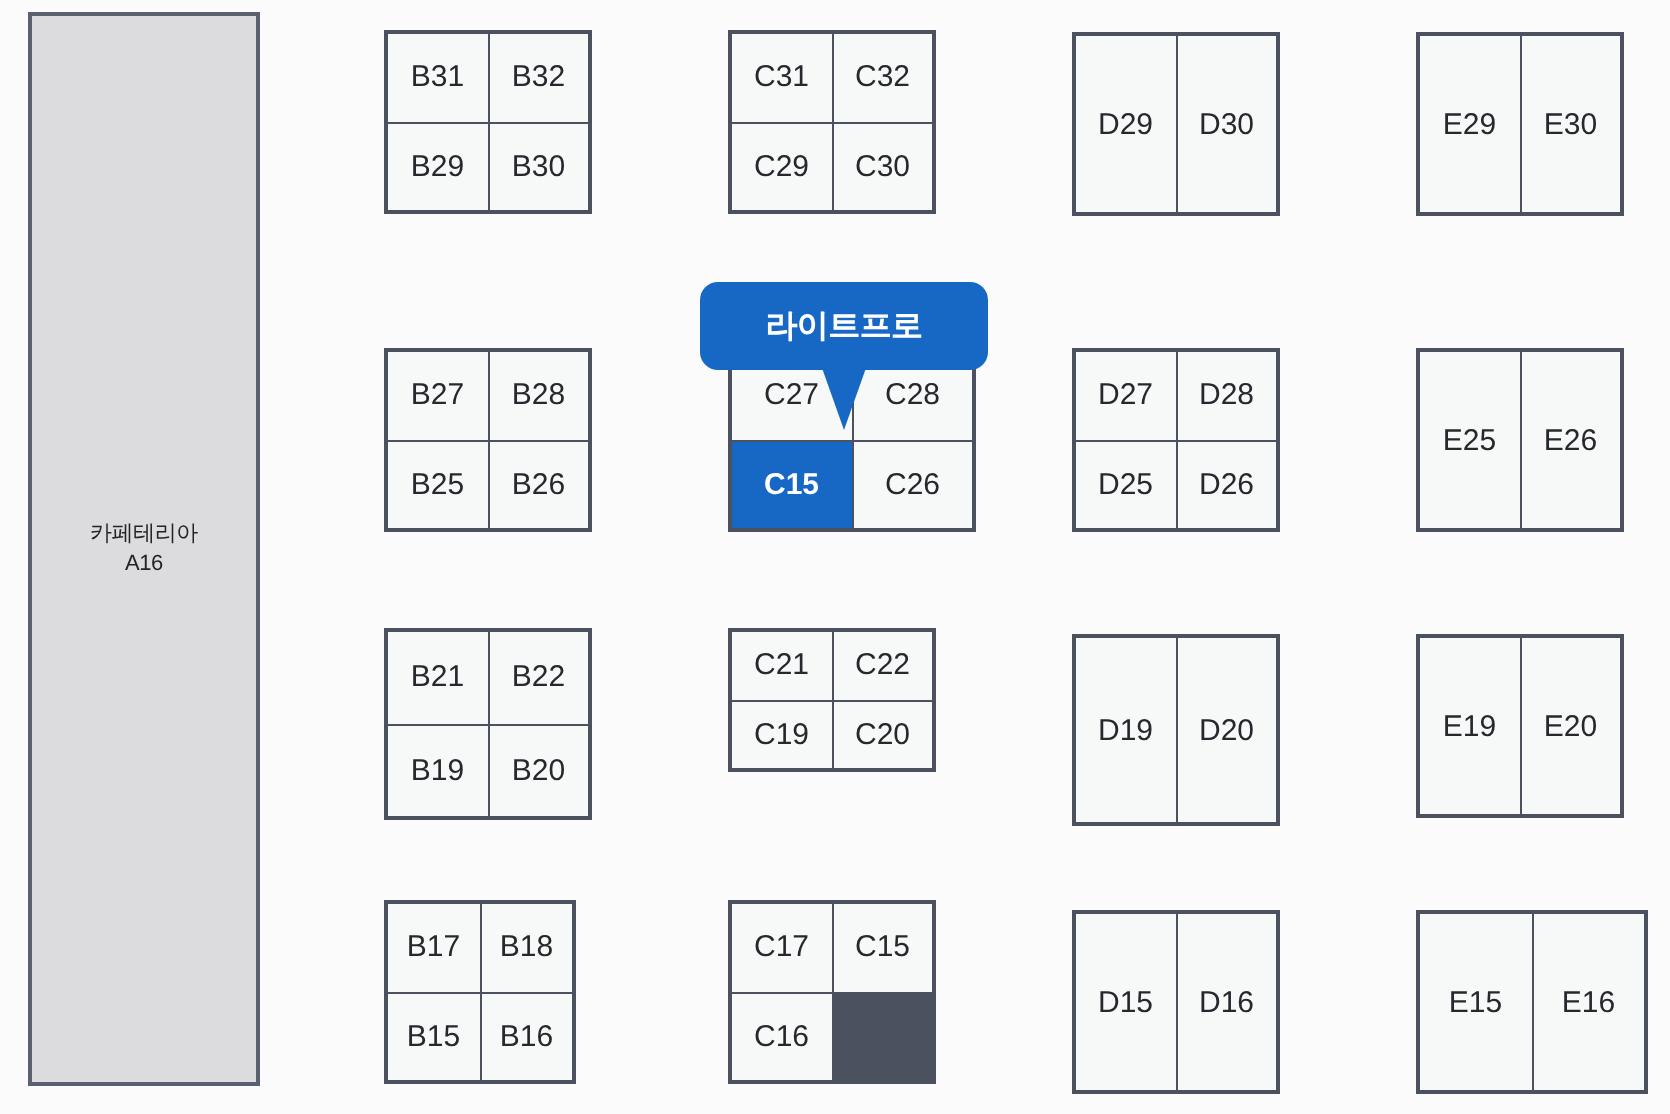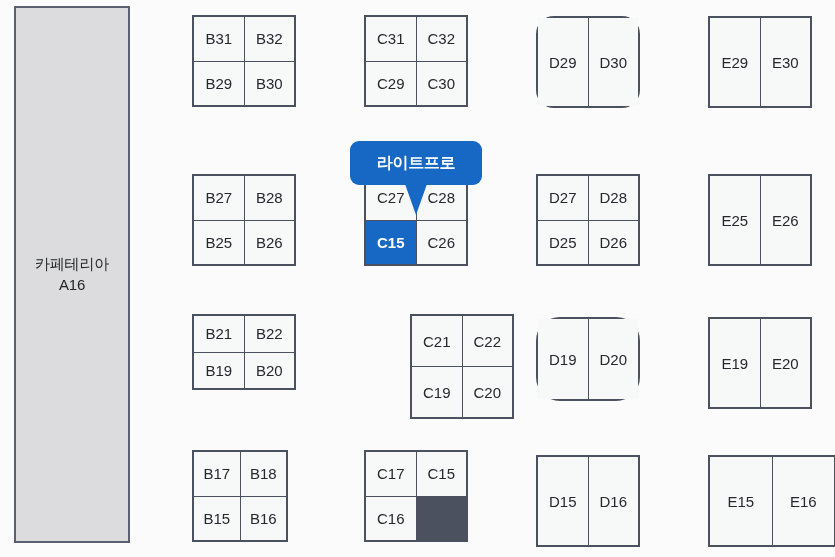--- a/index.html
+++ b/index.html
@@ -33,21 +33,21 @@
     display: flex;
     flex-direction: column;
     align-items: center;
     justify-content: center;
     line-height: 1.35;
   }
   .zone-cafeteria .zone-label,
   .zone-cafeteria .zone-code {
     display: block;
     text-align: center;
-    font-size: 15px;
+    font-size: 11px;
     color: #222428;
     letter-spacing: -0.2px;
   }
 
   
   .booth-block {
     position: absolute;
     border: 2px solid #4b515e;
     box-sizing: border-box;
     display: grid;
@@ -76,21 +76,21 @@
     background: #1668c4;
     color: #ffffff;
     font-weight: bold;
   }
 
   
   .booth-tooltip {
     position: absolute;
     left: 350px;
     top: 141px;
-    width: 132px;
+    width: 144px;
     height: 44px;
     background: #1668c4;
     border-radius: 9px;
     display: flex;
     align-items: center;
     justify-content: center;
     z-index: 20;
   }
   .booth-tooltip .tooltip-text {
     color: #ffffff;
@@ -127,63 +127,63 @@
         <div class="booth-cell">B32</div>
         <div class="booth-cell">B29</div>
         <div class="booth-cell">B30</div>
       </div>
       <div class="booth-block grid-2x2" style="left: 364px; top: 15px; width: 104px; height: 92px;">
         <div class="booth-cell">C31</div>
         <div class="booth-cell">C32</div>
         <div class="booth-cell">C29</div>
         <div class="booth-cell">C30</div>
       </div>
-      <div class="booth-block grid-1x2" style="left: 536px; top: 16px; width: 104px; height: 92px; border-radius: 18px;">
+      <div class="booth-block grid-1x2" style="left: 536px; top: 16px; width: 104px; height: 92px;">
         <div class="booth-cell">D29</div>
         <div class="booth-cell">D30</div>
       </div>
       <div class="booth-block grid-1x2" style="left: 708px; top: 16px; width: 104px; height: 92px;">
         <div class="booth-cell">E29</div>
         <div class="booth-cell">E30</div>
       </div>
       <div class="booth-block grid-2x2" style="left: 192px; top: 174px; width: 104px; height: 92px;">
         <div class="booth-cell">B27</div>
         <div class="booth-cell">B28</div>
         <div class="booth-cell">B25</div>
         <div class="booth-cell">B26</div>
       </div>
-      <div class="booth-block grid-2x2" style="left: 364px; top: 174px; width: 104px; height: 92px;">
+      <div class="booth-block grid-2x2" style="left: 364px; top: 174px; width: 124px; height: 92px;">
         <div class="booth-cell">C27</div>
         <div class="booth-cell">C28</div>
         <div class="booth-cell selected">C15</div>
         <div class="booth-cell">C26</div>
       </div>
       <div class="booth-block grid-2x2" style="left: 536px; top: 174px; width: 104px; height: 92px;">
         <div class="booth-cell">D27</div>
         <div class="booth-cell">D28</div>
         <div class="booth-cell">D25</div>
         <div class="booth-cell">D26</div>
       </div>
       <div class="booth-block grid-1x2" style="left: 708px; top: 174px; width: 104px; height: 92px;">
         <div class="booth-cell">E25</div>
         <div class="booth-cell">E26</div>
       </div>
-      <div class="booth-block grid-2x2" style="left: 192px; top: 314px; width: 104px; height: 76px;">
+      <div class="booth-block grid-2x2" style="left: 192px; top: 314px; width: 104px; height: 96px;">
         <div class="booth-cell">B21</div>
         <div class="booth-cell">B22</div>
         <div class="booth-cell">B19</div>
         <div class="booth-cell">B20</div>
       </div>
-      <div class="booth-block grid-2x2" style="left: 364px; top: 314px; width: 104px; height: 105px; margin-left: 46px;">
+      <div class="booth-block grid-2x2" style="left: 364px; top: 314px; width: 104px; height: 72px;">
         <div class="booth-cell">C21</div>
         <div class="booth-cell">C22</div>
         <div class="booth-cell">C19</div>
         <div class="booth-cell">C20</div>
       </div>
-      <div class="booth-block grid-1x2" style="left: 536px; top: 317px; width: 104px; height: 84px; border-radius: 24px;">
+      <div class="booth-block grid-1x2" style="left: 536px; top: 317px; width: 104px; height: 96px;">
         <div class="booth-cell">D19</div>
         <div class="booth-cell">D20</div>
       </div>
       <div class="booth-block grid-1x2" style="left: 708px; top: 317px; width: 104px; height: 92px;">
         <div class="booth-cell">E19</div>
         <div class="booth-cell">E20</div>
       </div>
       <div class="booth-block grid-2x2" style="left: 192px; top: 450px; width: 96px; height: 92px;">
         <div class="booth-cell">B17</div>
         <div class="booth-cell">B18</div>
@@ -192,21 +192,21 @@
       </div>
       <div class="booth-block grid-2x2" style="left: 364px; top: 450px; width: 104px; height: 92px;">
         <div class="booth-cell">C17</div>
         <div class="booth-cell">C15</div>
         <div class="booth-cell">C16</div>
       </div>
       <div class="booth-block grid-1x2" style="left: 536px; top: 455px; width: 104px; height: 92px;">
         <div class="booth-cell">D15</div>
         <div class="booth-cell">D16</div>
       </div>
-      <div class="booth-block grid-1x2" style="left: 708px; top: 455px; width: 128px; height: 92px;">
+      <div class="booth-block grid-1x2" style="left: 708px; top: 455px; width: 116px; height: 92px;">
         <div class="booth-cell">E15</div>
         <div class="booth-cell">E16</div>
       </div>
     </div>
 
   <div class="booth-tooltip">
     <span class="tooltip-text">라이트프로</span>
     <span class="tooltip-tail"></span>
   </div>
 

